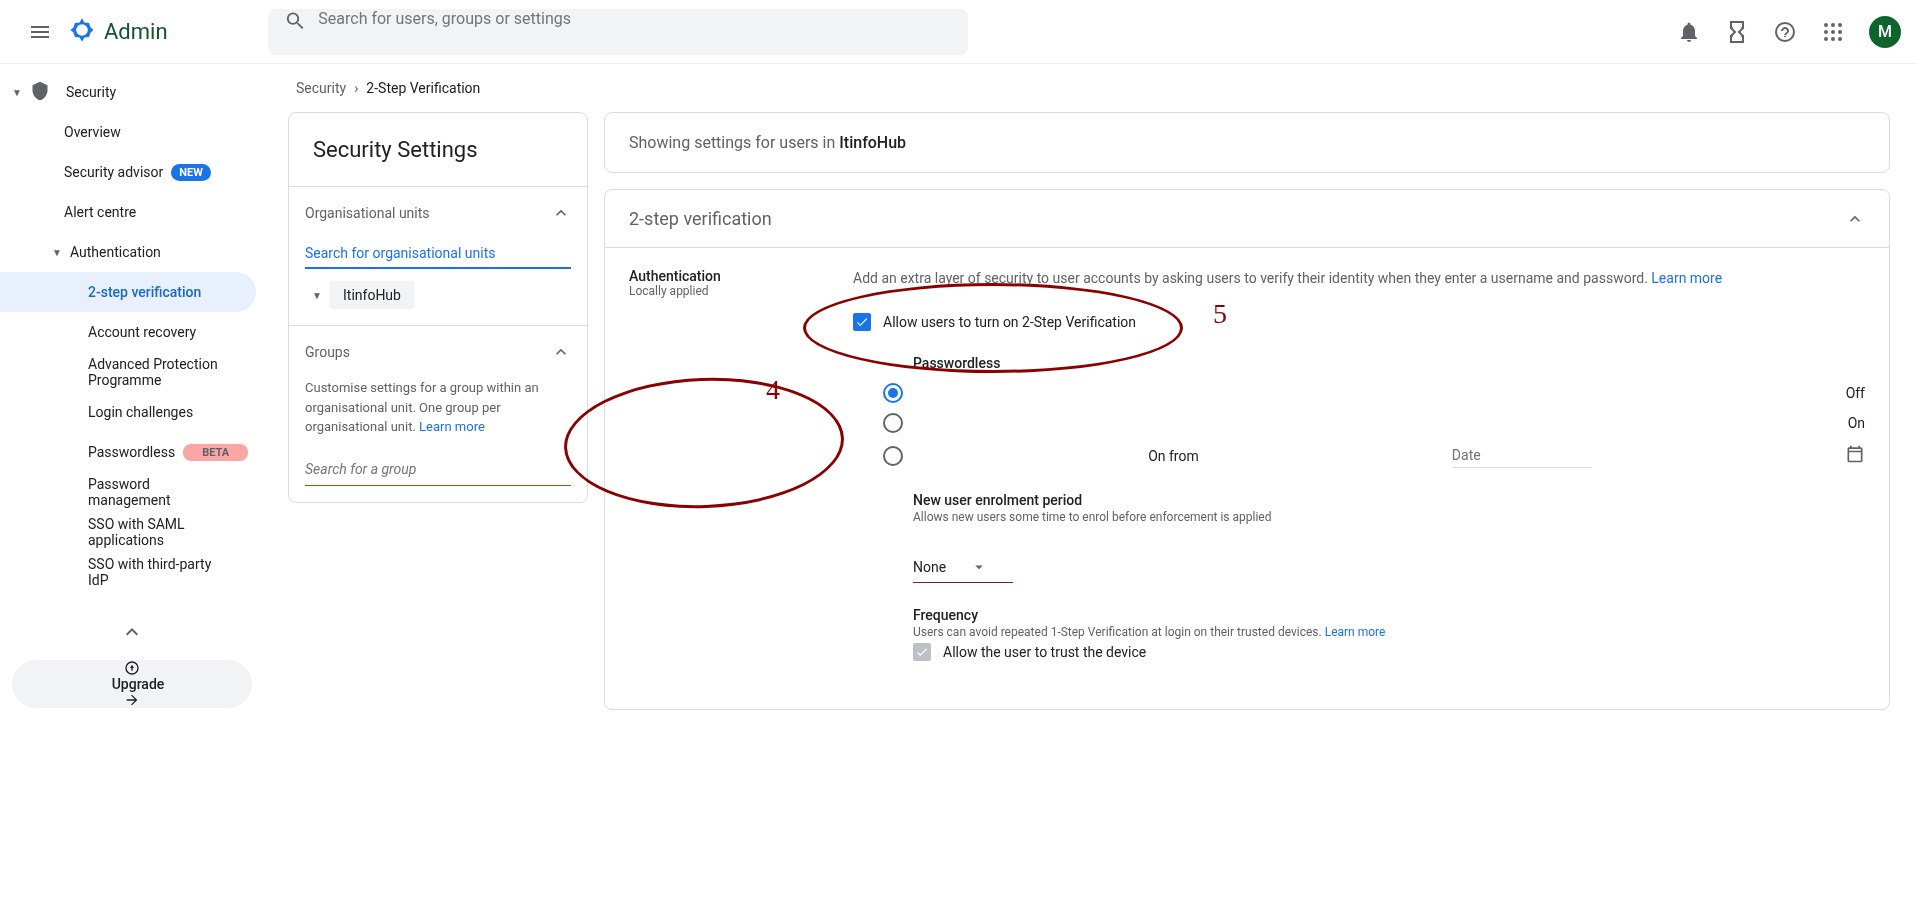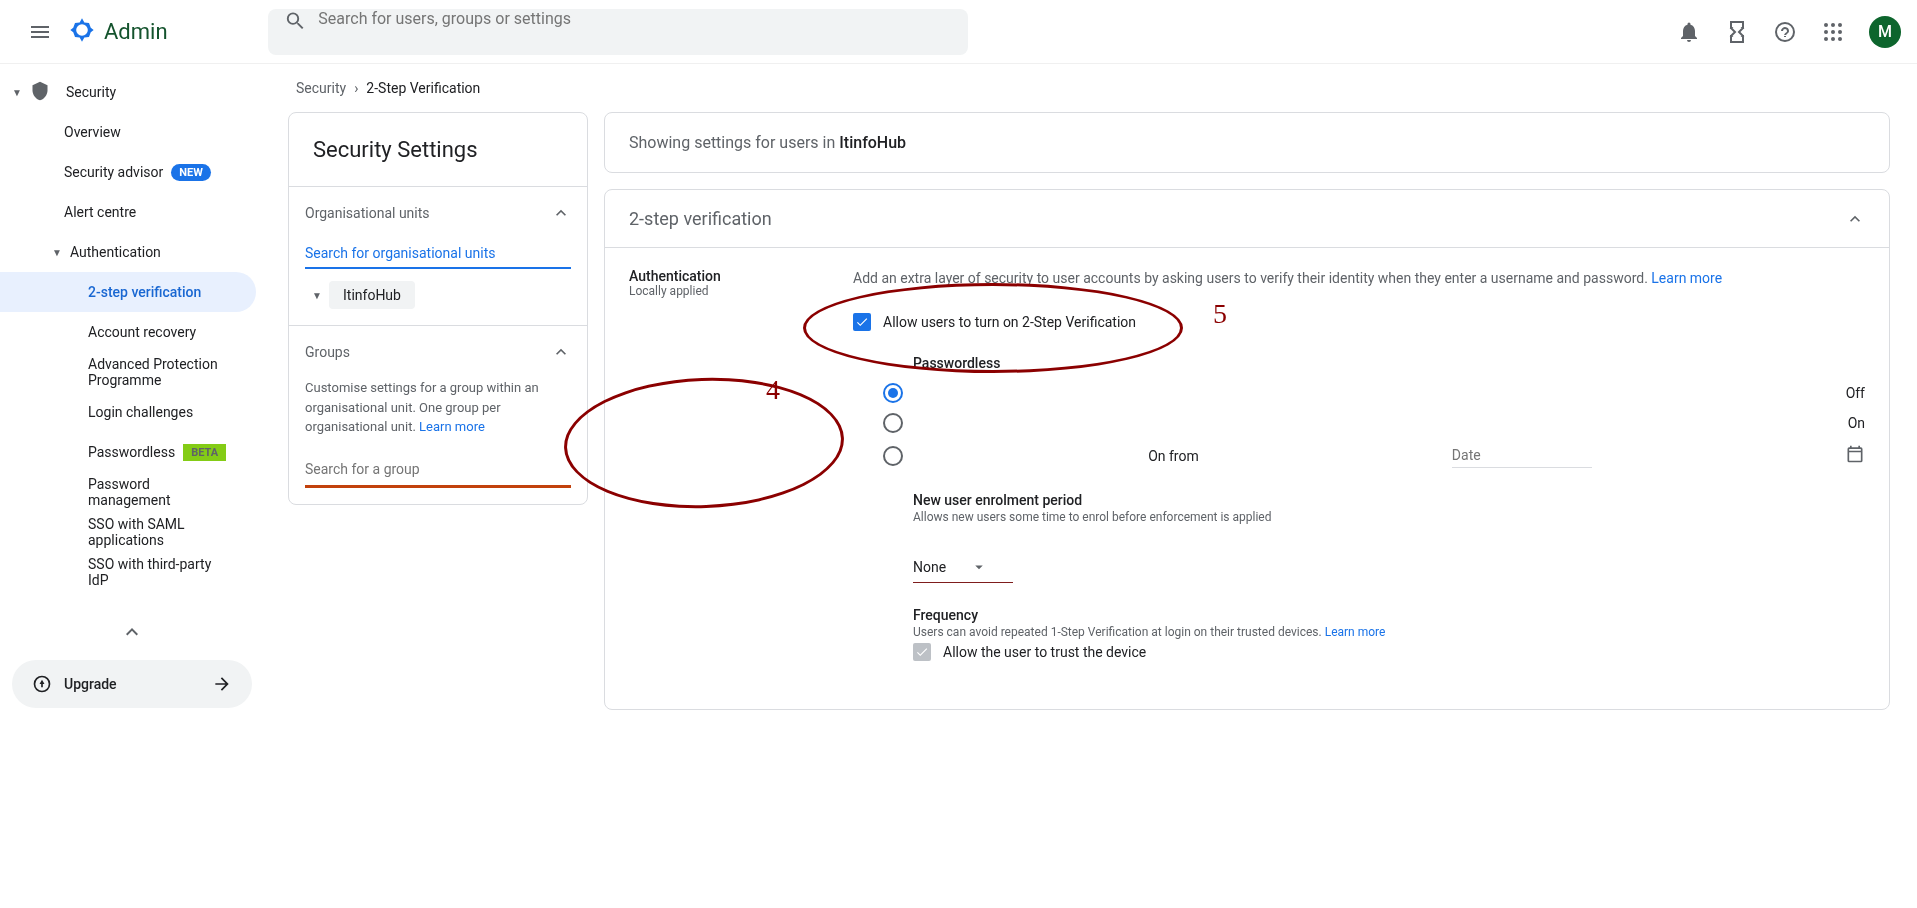--- a/index.html
+++ b/index.html
@@ -30,24 +30,24 @@
 .sidebar-scroll::-webkit-scrollbar-thumb { background: #bdc1c6; border-radius: 4px; }
 .nav-item { display: flex; align-items: center; padding: 0 24px 0 12px; height: 40px; cursor: pointer; border-radius: 0 20px 20px 0; margin-right: 8px; }
 .nav-item.top { font-weight: 400; }
 .nav-item.child { padding-left: 64px; }
 .nav-item.sub { padding-left: 88px; }
 .nav-item.active { background: #e8f0fe; color: #1967d2; font-weight: 500; }
 .nav-caret { width: 12px; font-size: 10px; color: #5f6368; margin-right: 6px; }
 .nav-shield { margin-right: 16px; }
 .nav-shield svg { width: 20px; height: 20px; fill: #5f6368; }
 .badge-new { background: #1a73e8; color: #fff; font-size: 11px; font-weight: 700; padding: 2px 8px; border-radius: 10px; margin-left: 8px; }
-.badge-beta { background: #84cc16; color: #5f6368; font-size: 11px; font-weight: 700; padding: 2px 8px; border-radius: 0; margin-left: 8px; }
+.badge-beta { background: #fca5a5; color: #5f6368; font-size: 11px; font-weight: 700; padding: 2px 19px; border-radius: 8px; margin-left: 8px; }
 .sidebar-collapse { height: 40px; display: flex; align-items: center; justify-content: center; cursor: pointer; }
 .sidebar-collapse svg { width: 24px; height: 24px; fill: #5f6368; }
-.upgrade-pill { margin: 8px 12px; background: #f1f3f4; border-radius: 24px; height: 48px; display: flex; align-items: center; padding: 0 20px; cursor: pointer; }
+.upgrade-pill { margin: 8px 12px; background: #f1f3f4; border-radius: 24px; height: 48px; display: flex; align-items: center; padding: 0 20px; cursor: pointer; flex-direction: column; }
 .upgrade-pill svg.badge { width: 20px; height: 20px; fill: #202124; }
 .upgrade-pill span { flex: 1; margin-left: 12px; font-size: 14px; font-weight: 500; }
 .upgrade-pill svg.arrow { width: 20px; height: 20px; fill: #202124; }
 
 
 .main { flex: 1; padding: 0 24px 24px 24px; max-width: 1650px; }
 .breadcrumb { display: flex; align-items: center; gap: 8px; padding: 16px 8px; font-size: 14px; color: #5f6368; }
 .breadcrumb a { color: #5f6368; text-decoration: none; cursor: pointer; }
 .breadcrumb .sep { color: #5f6368; }
 .breadcrumb .current { color: #202124; }
@@ -63,21 +63,21 @@
 .section-head span { font-size: 14px; color: #5f6368; }
 .section-head svg { width: 20px; height: 20px; fill: #5f6368; }
 .section-body { padding: 0 16px 16px; }
 .ou-search { width: 100%; border: none; border-bottom: 2px solid #1a73e8; padding: 6px 0; font-size: 14px; color: #1a73e8; outline: none; }
 .ou-search::placeholder { color: #1a73e8; }
 .ou-item { display: flex; align-items: center; margin-top: 12px; }
 .ou-caret { width: 24px; text-align: center; color: #5f6368; font-size: 10px; cursor: pointer; }
 .ou-name { background: #f1f3f4; padding: 6px 14px; border-radius: 4px; font-size: 14px; cursor: pointer; }
 .groups-desc { font-size: 13px; color: #5f6368; line-height: 1.5; }
 .groups-desc a { color: #1a73e8; text-decoration: none; }
-.group-search { width: 100%; border: none; border-bottom: 3px solid #c2410c; padding: 8px 0; font-size: 14px; outline: none; margin-top: 16px; }
+.group-search { width: 100%; border: none; border-bottom: 1px solid #c2410c; padding: 8px 0; font-size: 14px; outline: none; margin-top: 16px; font-style: italic; }
 
 .banner { border: 1px solid #dadce0; border-radius: 8px; padding: 20px 24px; margin-bottom: 16px; font-size: 16px; color: #5f6368; }
 .banner b { color: #202124; font-weight: 500; }
 
 .panel { border: 1px solid #dadce0; border-radius: 8px; }
 .panel-head { display: flex; align-items: center; justify-content: space-between; padding: 18px 24px; cursor: pointer; }
 .panel-head span { font-size: 18px; color: #5f6368; }
 .panel-head svg { width: 20px; height: 20px; fill: #5f6368; }
 .panel-body { padding: 0 24px 24px; display: flex; gap: 24px; border-top: 1px solid #dadce0; padding-top: 20px; }
 .panel-left { width: 200px; }

